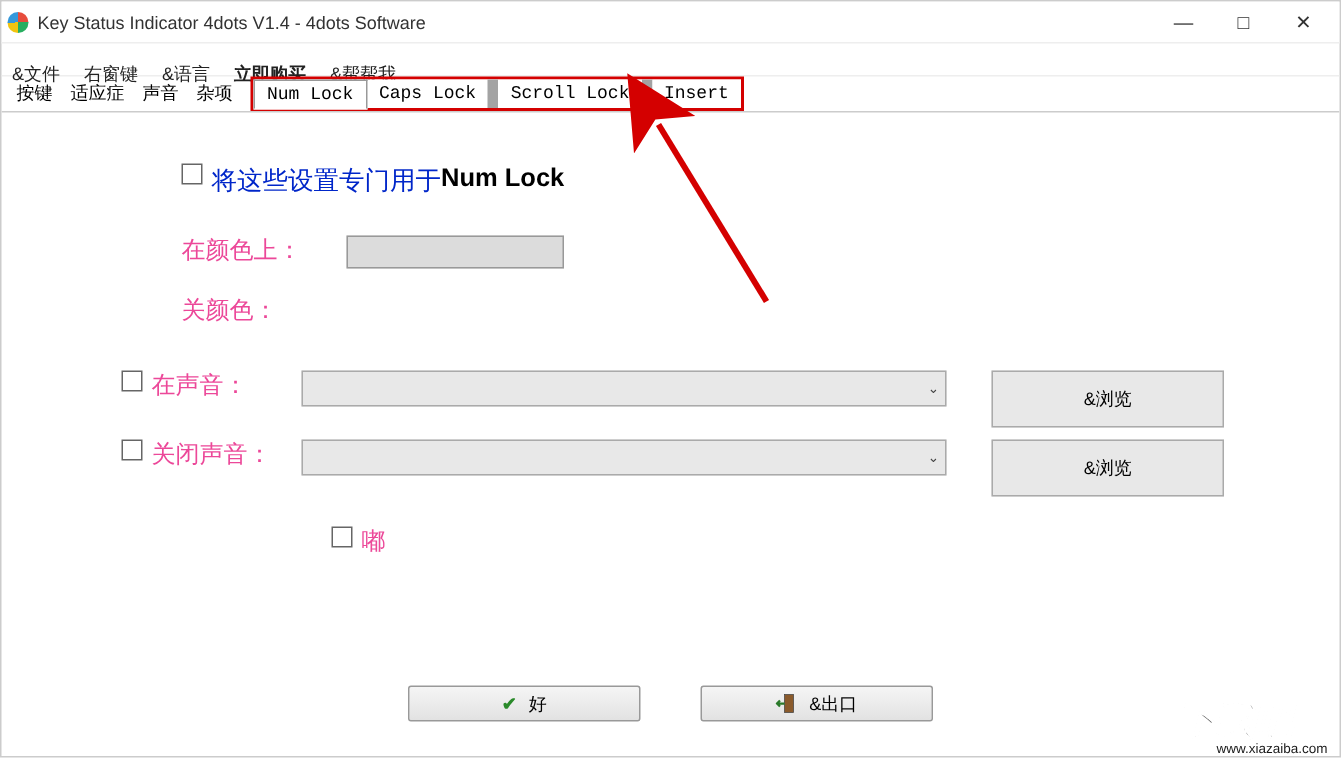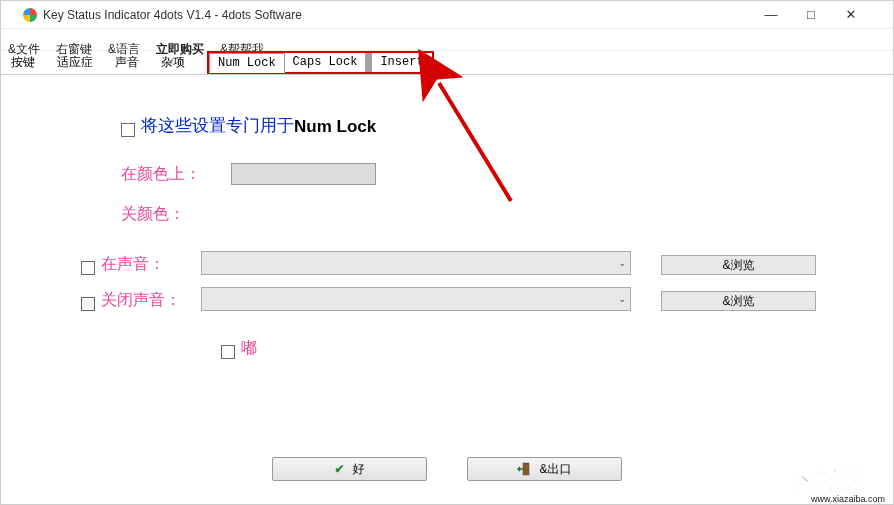--- a/index.html
+++ b/index.html
@@ -1,44 +1,44 @@
 <!DOCTYPE html>
 <html><head>
 <meta charset="utf-8">
 <style>
 * { box-sizing: border-box; margin: 0; padding: 0; }
 body { font-family: "Microsoft YaHei", "SimSun", Arial, sans-serif; font-size: 13px; background: #fff; width: 894px; height: 505px; position: relative; overflow: hidden; border: 1px solid #ccc; }
 
-.titlebar { height: 28px; display: flex; align-items: center; padding: 0 22px; background: #fff; border-bottom: 1px solid #eee; }
+.titlebar { height: 28px; display: flex; align-items: center; padding: 0 4px; background: #fff; border-bottom: 1px solid #eee; }
 .title-icon { width: 14px; height: 14px; border-radius: 50%; background: conic-gradient(#e74c3c 0 90deg, #27ae60 90deg 180deg, #f1c40f 180deg 270deg, #3498db 270deg 360deg); margin-right: 6px; }
 .title-text { flex: 1; color: #333; font-size: 12px; }
 .win-controls { display: flex; }
 .win-btn { width: 40px; height: 26px; display: flex; align-items: center; justify-content: center; font-size: 13px; color: #333; cursor: pointer; }
 
 .menubar { height: 22px; display: flex; align-items: center; padding: 0 4px; gap: 10px; font-size: 12px; color: #222; border-bottom: 1px solid #eee; }
 .menubar span { cursor: pointer; padding: 2px 3px; margin-top: 20px; }
 .menubar .bold { font-weight: bold; }
 
-.tabbar { height: 24px; display: flex; align-items: flex-end; padding: 0 4px; gap: 10px; font-size: 12px; border-bottom: 1px solid #ccc; position: relative; }
+.tabbar { height: 24px; display: flex; align-items: flex-end; padding: 0 4px; font-size: 12px; border-bottom: 1px solid #ccc; position: relative; }
 .tabbar .tab { padding: 3px 6px 3px 6px; cursor: pointer; }
 .keybox { display: inline-flex; border: 2px solid #d40000; font-family: "Courier New", monospace; font-size: 12px; margin-left: 6px; }
 .keybox span { padding: 2px 8px; border-right: 7px solid #a3a3a3; cursor: pointer; background: #fff; }
 .keybox span.active { background: #fff; border: 1px solid #999; border-bottom-color: #fff; margin-bottom: -1px; position: relative; }
 .keybox span:last-child { border-right: none; }
 
 .content { padding: 20px 40px 10px 120px; position: relative; }
-.row { display: flex; align-items: flex-end; margin: 8px 0; min-height: 28px; }
+.row { display: flex; align-items: flex-start; margin: 8px 0; min-height: 28px; }
 .chk { width: 14px; height: 14px; border: 1px solid #666; margin-right: 6px; background: #fff; display: inline-block; flex-shrink: 0; }
 .blue-label { color: #ec4899; font-family: "SimSun", serif; font-size: 16px; min-width: 100px; }
 .big-blue { color: #0026c9; font-family: "SimSun", serif; font-size: 17px; }
 .big-black { color: #000; font-weight: bold; font-family: Arial, sans-serif; font-size: 17px; }
 .color-swatch { width: 145px; height: 22px; background: #dcdcdc; border: 1px solid #999; margin-left: 10px; }
 .combo { width: 430px; height: 24px; background: #e8e8e8; border: 1px solid #aaa; display: flex; align-items: center; justify-content: flex-end; padding-right: 4px; }
 .combo-arrow { font-size: 9px; color: #444; }
-.browse-btn { width: 155px; height: 20px; background: #e8e8e8; border: 1px solid #aaa; display: flex; align-items: center; justify-content: center; margin-left: 30px; cursor: pointer; font-size: 12px; }
+.browse-btn { width: 155px; height: 38px; background: #e8e8e8; border: 1px solid #aaa; display: flex; align-items: center; justify-content: center; margin-left: 30px; cursor: pointer; font-size: 12px; }
 
 .arrow-overlay { position: absolute; pointer-events: none; left: 0; top: 0; }
 
 .bottombar { position: absolute; bottom: 20px; left: 0; right: 0; height: 30px; display: flex; align-items: center; justify-content: center; gap: 40px; }
 .btn { width: 155px; height: 24px; background: linear-gradient(#f5f5f5,#e2e2e2); border: 1px solid #999; display: flex; align-items: center; justify-content: center; gap: 8px; cursor: pointer; font-size: 12px; border-radius: 2px; }
 .icon-check { color: #2a8a2a; font-weight: bold; }
 .icon-door { width: 14px; height: 14px; display: inline-block; }
 
 .watermark { position: absolute; right: 0; bottom: 0; width: 140px; height: 48px; display: flex; align-items: center; justify-content: center; pointer-events: none; opacity: 0.9; }
 .watermark .wm-text { font-family: "SimHei", sans-serif; font-weight: bold; font-size: 26px; color: #404040; font-style: italic; letter-spacing: -1px; -webkit-text-stroke: 1px #fff; }
@@ -66,20 +66,21 @@
 </div>
 
 <div class="tabbar">
   <span class="tab">按键</span>
   <span class="tab">适应症</span>
   <span class="tab">声音</span>
   <span class="tab">杂项</span>
   <div class="keybox">
     <span class="active">Num Lock</span>
     <span>Caps Lock</span>
+    <span>Scroll Lock</span>
     <span>Insert</span>
   </div>
 </div>
 
 <div class="content">
 
   <div class="row" style="margin-top:14px;margin-bottom:20px;">
     <span class="chk"></span>
     <span class="big-blue">将这些设置专门用于</span>
     <span class="big-black">Num Lock</span>

